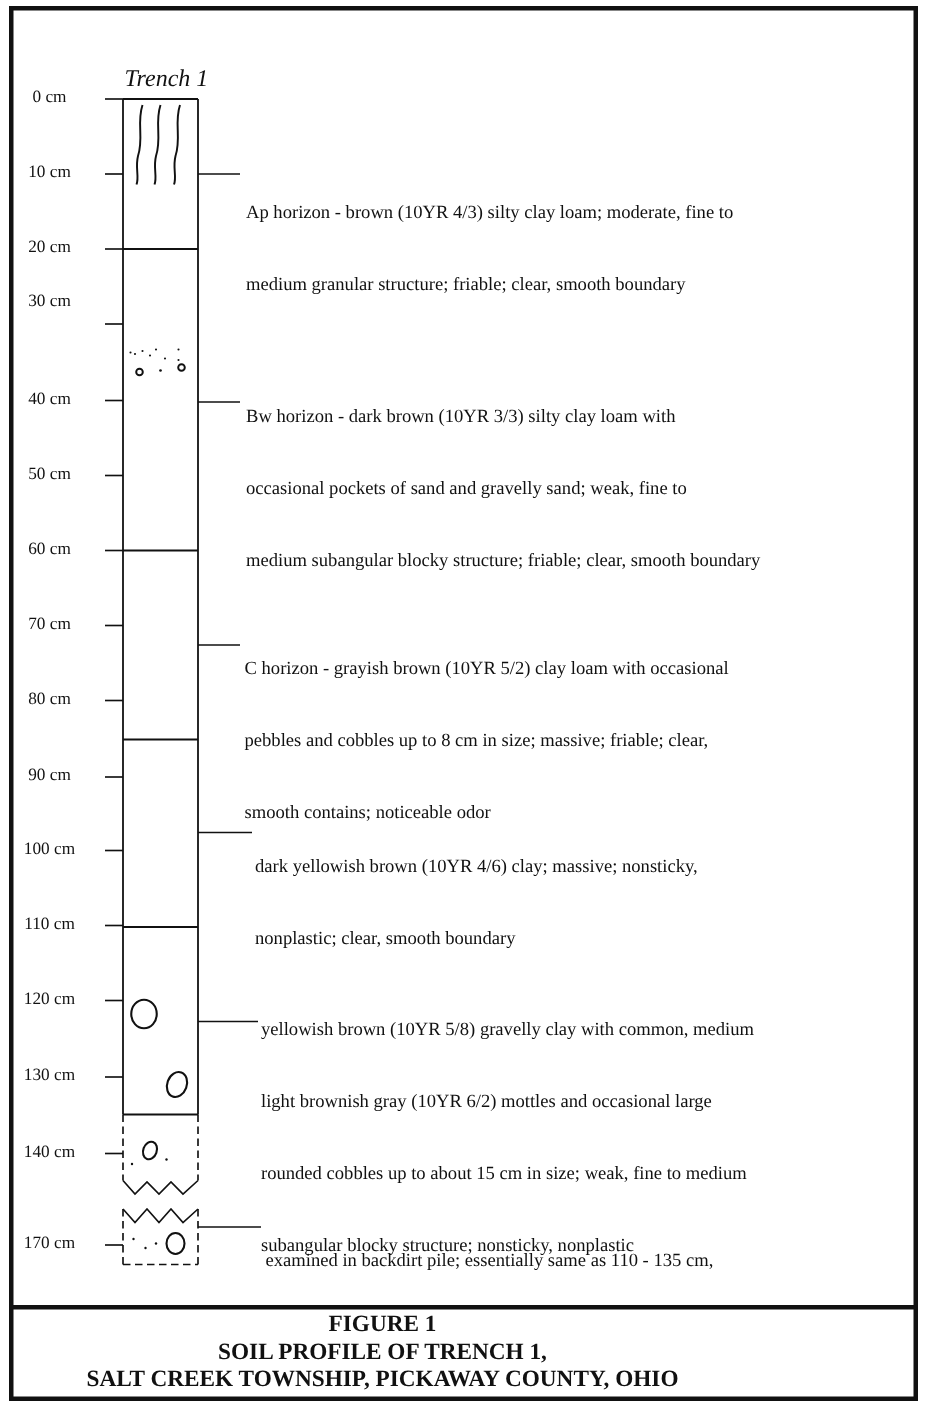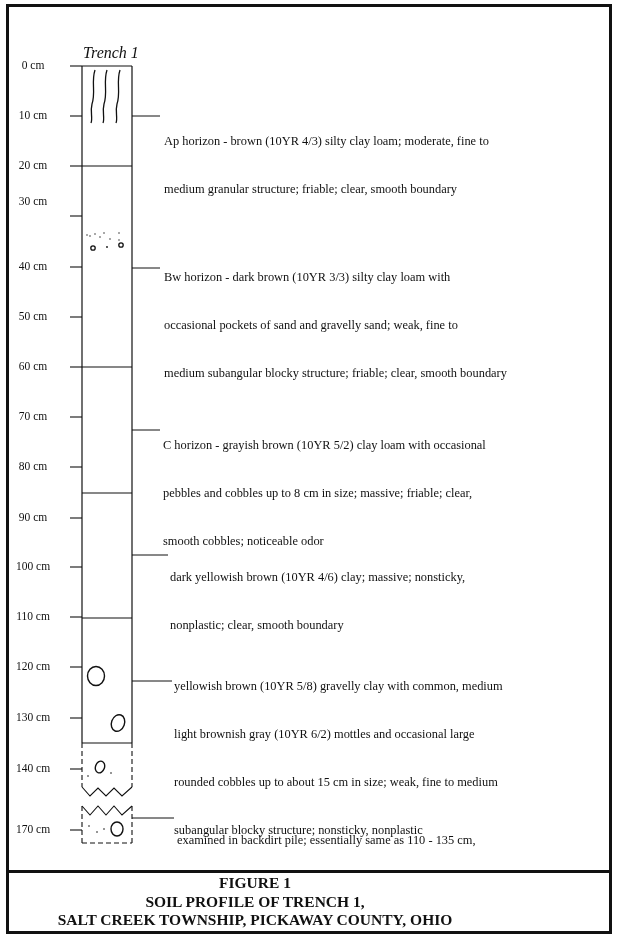--- a/index.html
+++ b/index.html
@@ -138,21 +138,21 @@
   <div>medium granular structure; friable; clear, smooth boundary</div>
 </div>
 <div class="desc" style="top:237px; left:164px">
   <div>Bw horizon - dark brown (10YR 3/3) silty clay loam with</div>
   <div>occasional pockets of sand and gravelly sand; weak, fine to</div>
   <div>medium subangular blocky structure; friable; clear, smooth boundary</div>
 </div>
 <div class="desc" style="top:405px; left:163px">
   <div>C horizon - grayish brown (10YR 5/2) clay loam with occasional</div>
   <div>pebbles and cobbles up to 8 cm in size; massive; friable; clear,</div>
-  <div>smooth cobbles; noticeable odor</div>
+  <div>smooth contains; noticeable odor</div>
 </div>
 <div class="desc" style="top:537px; left:170px">
   <div>dark yellowish brown (10YR 4/6) clay; massive; nonsticky,</div>
   <div>nonplastic; clear, smooth boundary</div>
 </div>
 <div class="desc" style="top:646px; left:174px">
   <div>yellowish brown (10YR 5/8) gravelly clay with common, medium</div>
   <div>light brownish gray (10YR 6/2) mottles and occasional large</div>
   <div>rounded cobbles up to about 15 cm in size; weak, fine to medium</div>
   <div>subangular blocky structure; nonsticky, nonplastic</div>

